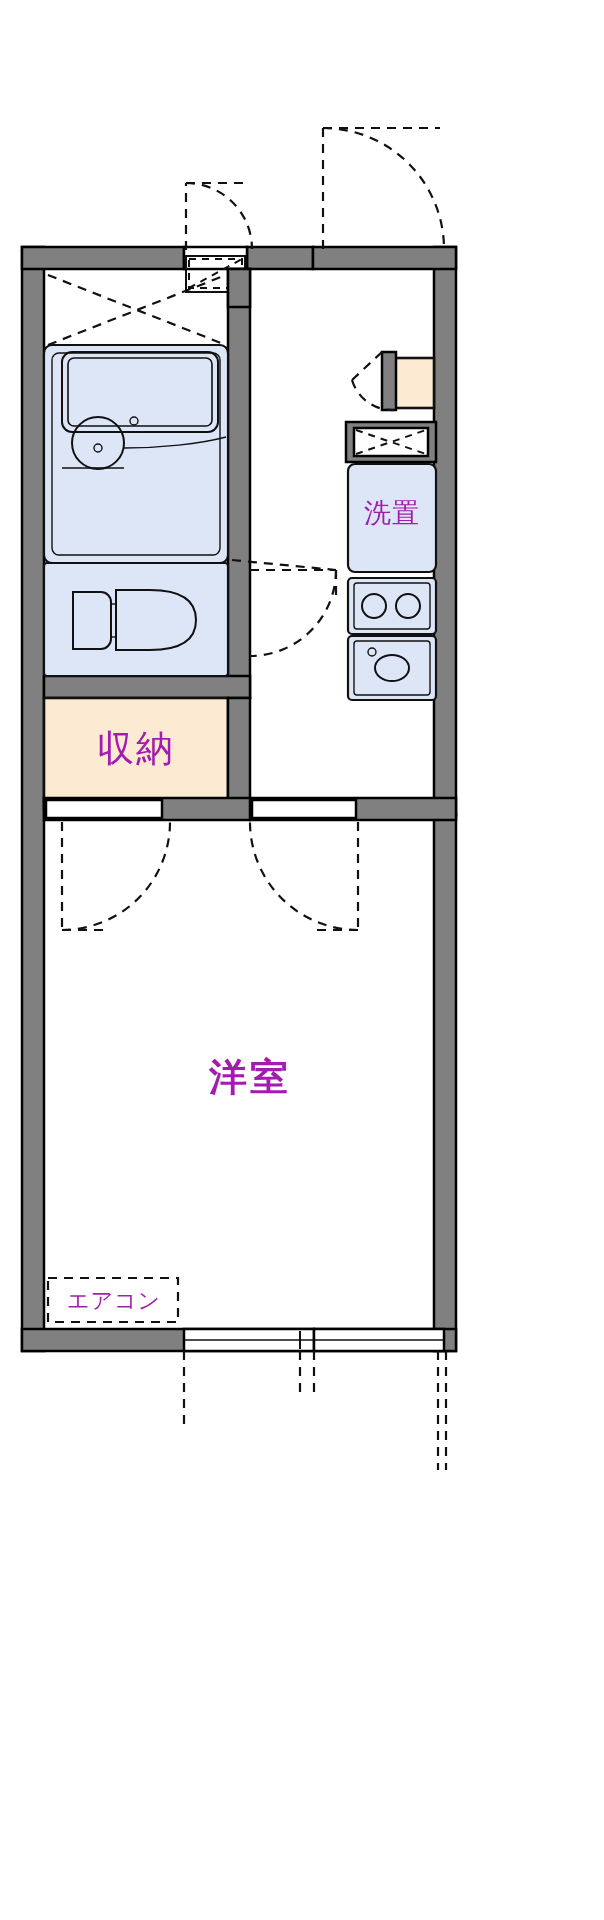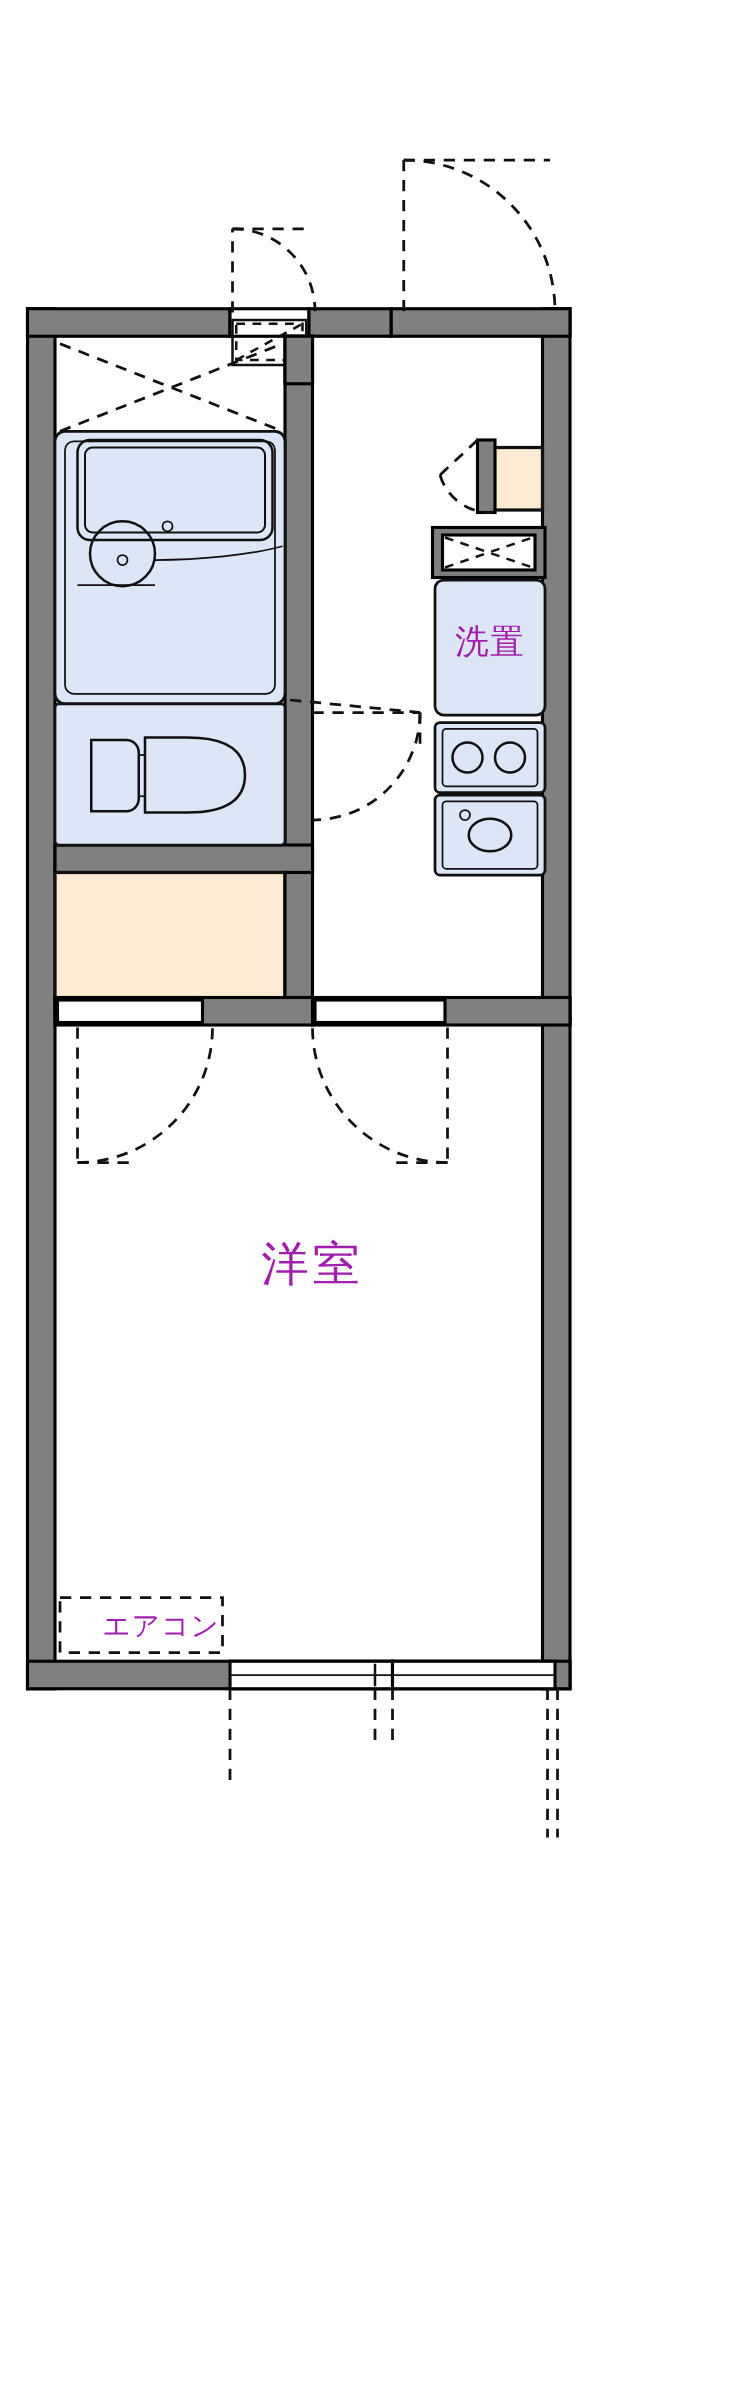--- a/index.html
+++ b/index.html
@@ -149,21 +149,22 @@
 
     <path class="dsh" d="M184,1351 L184,1430"></path>
     <path class="dsh" d="M314,1351 L314,1398"></path>
     <path class="dsh" d="M300,1351 L300,1398"></path>
 
     <path class="dsh" d="M446,1351 L446,1470"></path>
     <path class="dsh" d="M438,1351 L438,1470"></path>
 
   </svg>
 
+  <div class="lbl lbl-kanji" style="left:86px;top:724px;width:100px;">収納</div>
 
   <div class="lbl lbl-mid" style="left:352px;top:495px;width:80px;">洗置</div>
 
-  <div class="lbl lbl-room" style="left:180px;top:986px;width:140px;">洋室</div>
+  <div class="lbl lbl-room" style="left:180px;top:1052px;width:140px;font-weight:bold;">洋室</div>
 
 
-  <div class="lbl lbl-sm" style="left:52px;top:1286px;width:124px;text-align:right;">エアコン</div>
+  <div class="lbl lbl-sm" style="left:52px;top:1286px;width:124px;">エアコン</div>
 
 </div>
 
 </body></html>

